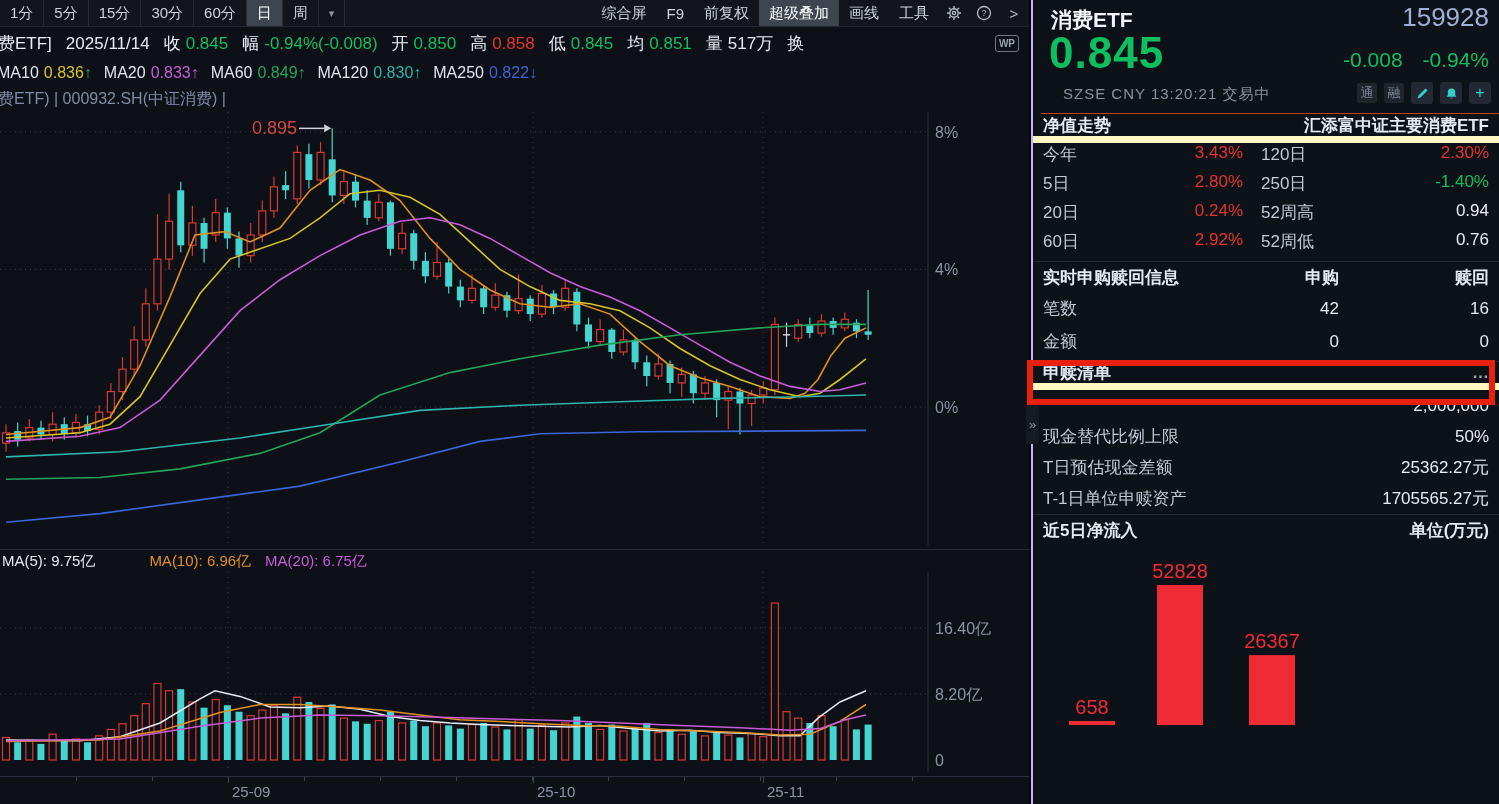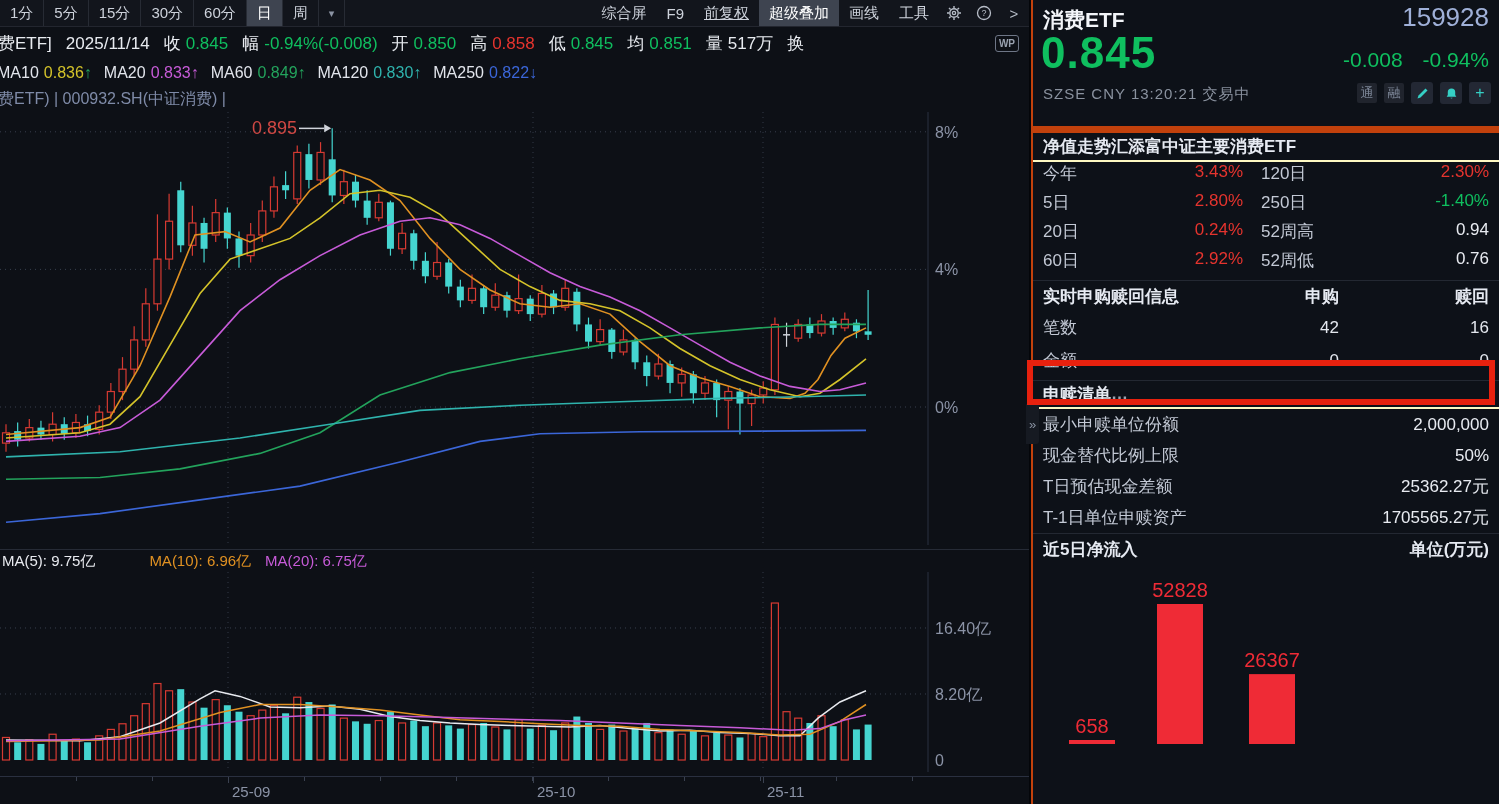--- a/index.html
+++ b/index.html
@@ -1,18 +1,18 @@
 <!DOCTYPE html>
 <html><head>
 <meta charset="utf-8">
 <style>
   * { margin:0; padding:0; box-sizing:border-box; }
   html,body { background:#05070b; }
   body { font-family:"Liberation Sans", sans-serif; }
-  .app { position:relative; width:1499px; height:804px; background:#c2410c; overflow:hidden; color:#d6dae2; }
+  .app { position:relative; width:1499px; height:804px; background:#c4b5fd; overflow:hidden; color:#d6dae2; }
 
   
   .left { position:absolute; left:0; top:0; width:1031px; height:804px; background:#0d1016; border-right:2px solid #04060a; }
   .toolbar { height:27px; display:flex; align-items:stretch; background:#12151c; border-bottom:1px solid #23262f; font-size:15px; color:#cdd2db; }
   .tab { padding:3px 10px; display:flex; align-items:center; border-right:1px solid #272b34; cursor:pointer; white-space:nowrap; }
   .tab.active { background:#3e4450; color:#fff; }
   .tab.caret { color:#8b93a3; font-size:11px; }
   .tb-right { margin-left:auto; display:flex; align-items:stretch; }
   .tb-icon { width:30px; display:flex; align-items:center; justify-content:center; color:#b7bdc8; cursor:pointer; }
 
@@ -33,32 +33,32 @@
   .subtitle-row { height:26px; display:flex; align-items:center; font-size:16px; color:#7f8ba8; }
 
   svg text { font-family:"Liberation Sans", sans-serif; }
   .vol-legend { height:23px; border-top:1px solid #262b36; display:flex; align-items:center; font-size:15px; gap:14px; padding-left:2px; }
   .xaxis { height:30px; position:relative; border-top:1px solid #2a3040; font-size:15px; color:#8b93a6; }
   .xaxis .xlbl { position:absolute; top:6px; }
   .xaxis .xtick { position:absolute; top:0; width:1px; height:6px; background:#3a4150; }
 
   
   .right { position:absolute; left:1033px; top:0; width:466px; height:804px; background:#0d1118; }
-  .rp-head { position:relative; height:133px; border-bottom:7px solid #c2410c; }
+  .rp-head { position:relative; height:114px; border-bottom:1px solid #c2410c;margin-left:8px; }
   .stock-name { position:absolute; left:10px; top:6px; font-size:21px; font-weight:bold; color:#f2f4f8; }
   .stock-code { position:absolute; right:10px; top:2px; font-size:26px; color:#9fb0d8; }
   .stock-price { position:absolute; left:8px; top:28px; font-size:44px; font-weight:bold; color:#0fbf5f; letter-spacing:1px; }
   .stock-chg { position:absolute; right:10px; top:48px; font-size:21px; color:#0fbf5f; }
   .stock-chg span { margin-left:14px; }
-  .stock-status { position:absolute; left:10px; top:85px; font-size:15px; color:#8a929f; letter-spacing:1px; }
+  .stock-status { position:absolute; left:22px; top:85px; font-size:15px; color:#8a929f; letter-spacing:1px; }
   .head-icons { position:absolute; right:8px; top:82px; display:flex; gap:7px; align-items:center; }
   .badge { width:20px; height:20px; background:#20242d; color:#7c8697; font-size:13px; display:flex; align-items:center; justify-content:center; border-radius:2px; }
   .sq-icon { width:22px; height:22px; background:#232834; border-radius:3px; display:flex; align-items:center; justify-content:center; color:#35d0c5; font-size:16px; cursor:pointer; }
 
-  .sec-head { display:flex; justify-content:flex-start; align-items:center; height:29px; font-size:17px; font-weight:bold; color:#e6eaf2; border-bottom:2px solid #fef9c3; padding:0 10px; }
+  .sec-head { display:flex; justify-content:space-between; align-items:center; height:29px; font-size:17px; font-weight:bold; color:#e6eaf2; border-bottom:7px solid #fef9c3; padding:0 10px; }
   .sec-head .hd-right { font-weight:bold; }
   .perf-row { display:flex; height:29px; align-items:flex-start; font-size:17px; padding:0 10px; }
   .perf-row .lbl { width:88px; color:#c3c9d5; }
   .perf-row .val1 { width:112px; text-align:right; }
   .perf-row .lbl2 { width:106px; padding-left:18px; color:#c3c9d5; }
   .perf-row .val2 { flex:1; text-align:right; }
   .tbl-head { display:flex; height:31px; align-items:center; font-size:17px; font-weight:bold; color:#e6eaf2; padding:0 10px; border-top:1px solid #232832; margin-top:2px; }
   .tbl-row { display:flex; height:33px; align-items:center; font-size:17px; padding:0 10px; color:#e3e7ee; }
   .c1 { flex:1; color:#c3c9d5; }
   .tbl-head .c1 { color:#e6eaf2; }
@@ -87,21 +87,21 @@
           <div class="tab">30分</div>
           <div class="tab">60分</div>
           <div class="tab active">日</div>
           <div class="tab">周</div>
         </div>
       <div class="tab caret">▾</div>
       <div class="tb-right">
         <div id="tbright" style="display: flex;">
             <div class="tab" style="border-right: none;">综合屏</div>
             <div class="tab" style="border-right: none;">F9</div>
-            <div class="tab" style="border-right: none; text-decoration: underline;">前复权</div>
+            <div class="tab" style="border-right: none;">前复权</div>
             <div class="tab active" style="border-right: none;">超级叠加</div>
             <div class="tab" style="border-right: none;">画线</div>
             <div class="tab" style="border-right: none;">工具</div>
           </div>
         <div class="tb-icon">
           <svg width="16" height="16" viewBox="0 0 16 16">
               <g stroke="#b7bdc8" fill="none" stroke-width="1.4">
                 <circle cx="8" cy="8" r="4.2"></circle>
                 <circle cx="8" cy="8" r="1.6"></circle>
                 <path d="M8 1v2.2M8 12.8V15M1 8h2.2M12.8 8H15M3 3l1.6 1.6M11.4 11.4L13 13M13 3l-1.6 1.6M4.6 11.4L3 13"></path>
@@ -522,21 +522,20 @@
           <span class="c3">0</span>
         </div>
       </div>
 
     <div class="sec-head" style="border-top:1px solid #232832;margin-top:3px;">
       <span>申赎清单</span>
       <span class="hd-right" style="color:#9aa2b0">…</span>
     </div>
     <div id="list-rows">
         <div class="list-row">
-          <span class="c1">最小申赎单位份额</span>
           <span class="lv">2,000,000</span>
         </div>
         <div class="list-row">
           <span class="c1">现金替代比例上限</span>
           <span class="lv">50%</span>
         </div>
         <div class="list-row">
           <span class="c1">T日预估现金差额</span>
           <span class="lv">25362.27元</span>
         </div>

